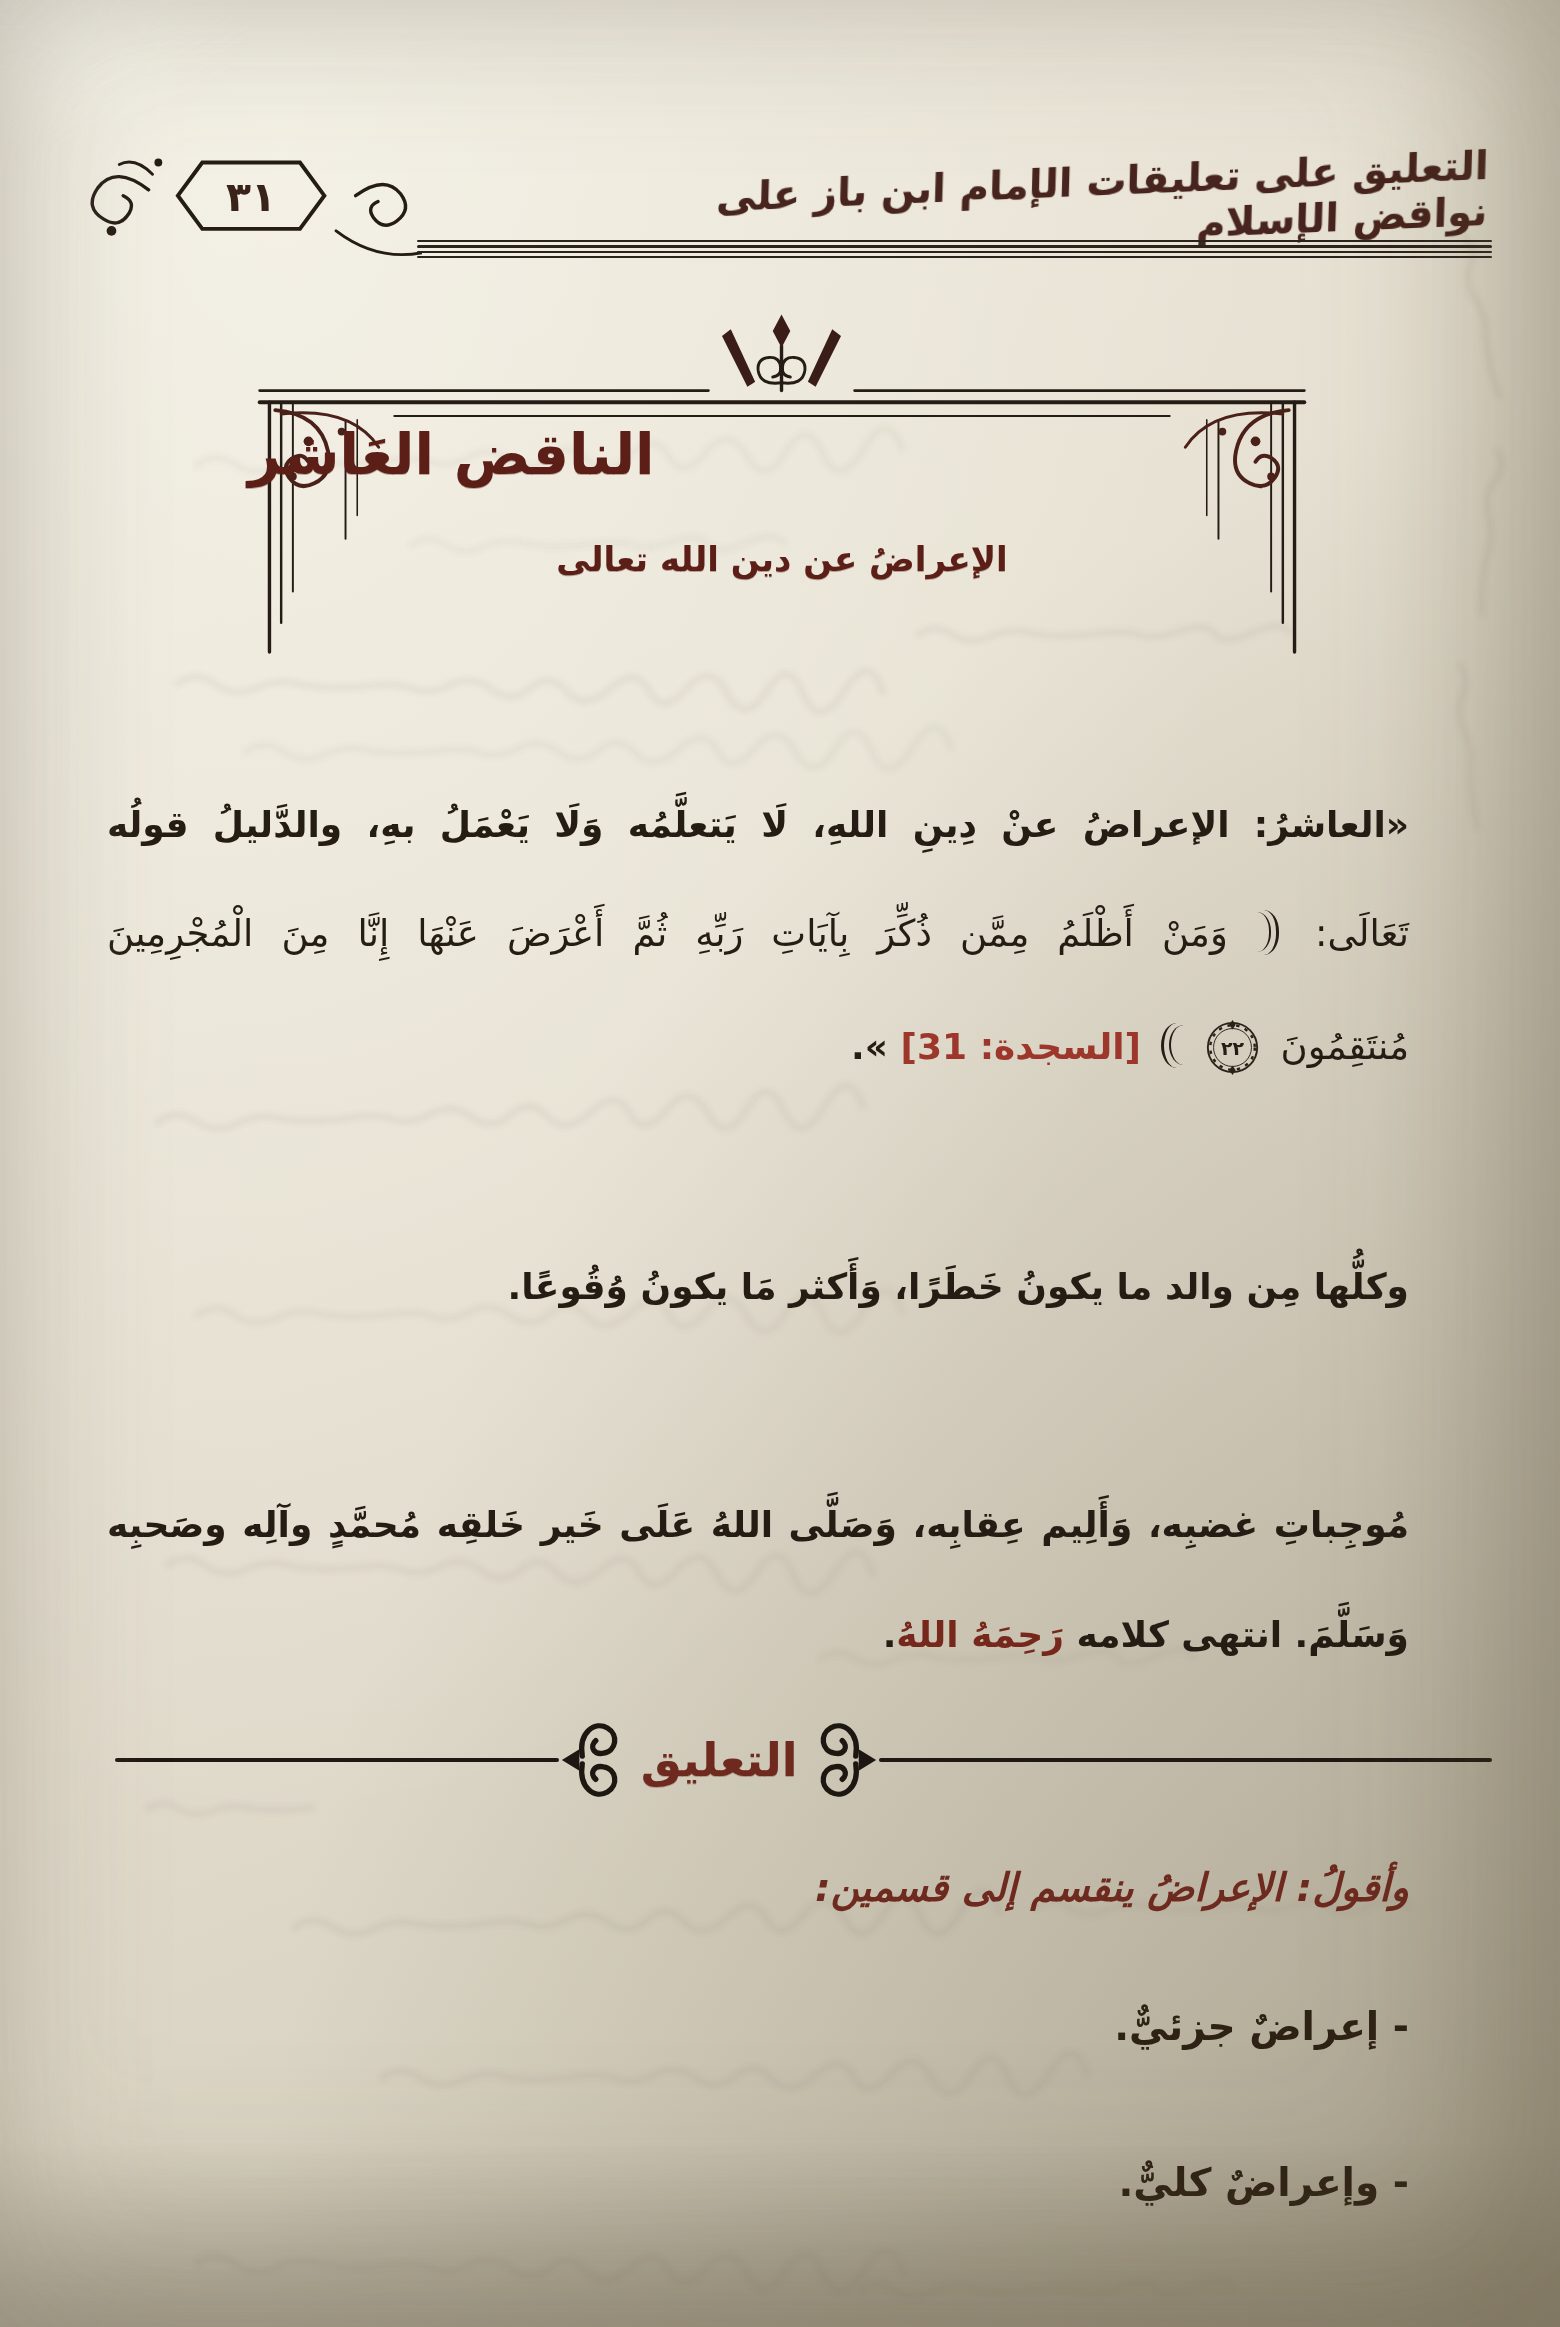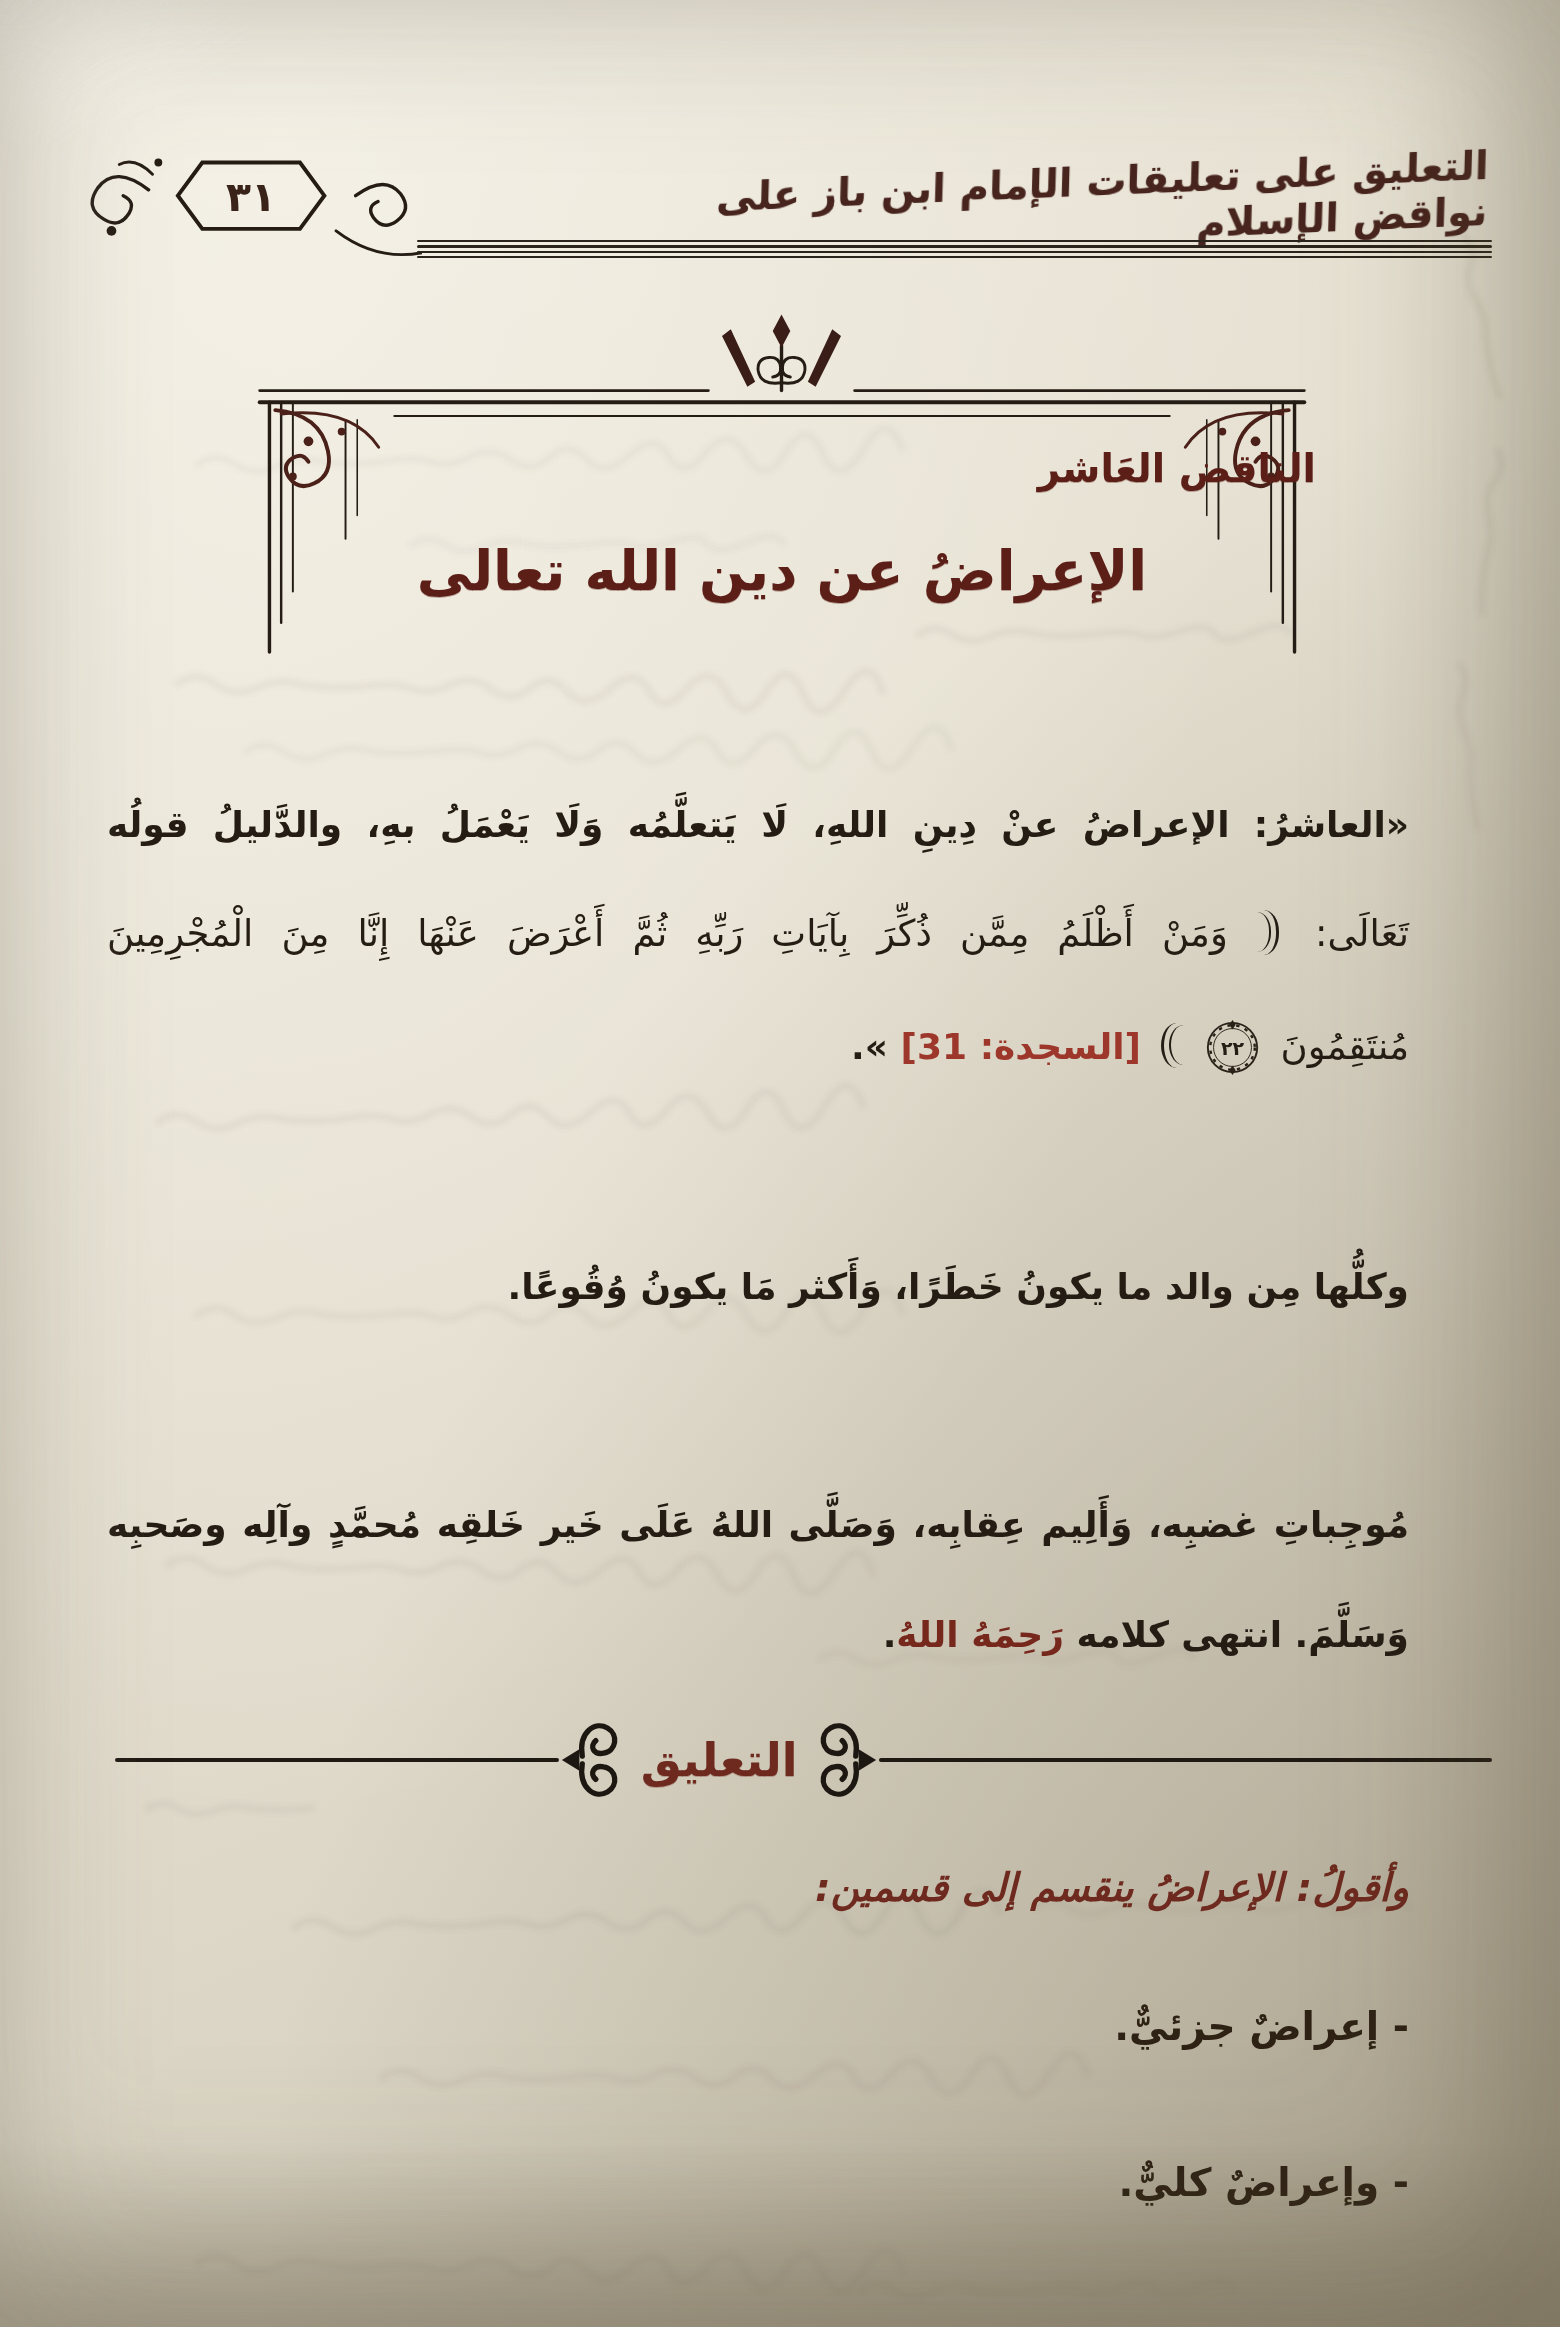--- a/index.html
+++ b/index.html
@@ -25,24 +25,24 @@
     transform-origin:100% 50%;letter-spacing:-1px;text-shadow:0 0 1px rgba(71,36,29,.45);}
   .header-rules{position:absolute;left:417px;right:68px;top:240px;display:flex;
     flex-direction:column;gap:2.9px;}
   .header-rules i{display:block;height:2px;background:#2b241c;border-radius:2px;}
   .header-rules i:nth-child(2){height:2.9px;}
   .pagenum-svg{position:absolute;left:90px;top:135px;}
 
   
   .frame{position:absolute;left:248px;top:293px;width:1068px;height:363px;}
   .frame svg{position:absolute;inset:0;}
-  .frame-t1{position:absolute;top:153px;left:0;width:100%;text-align:right;
-    font-size:39px;font-weight:bold;color:#5c1f18;text-shadow:0 1px 0 rgba(92,31,24,.35);}
+  .frame-t1{position:absolute;top:128px;left:0;width:100%;text-align:left;
+    font-size:57px;font-weight:bold;color:#5c1f18;text-shadow:0 1px 0 rgba(92,31,24,.35);}
   .frame-t2{position:absolute;top:246px;left:0;width:100%;text-align:center;
-    font-size:55px;font-weight:bold;color:#5c1f18;text-shadow:0 1px 0 rgba(92,31,24,.35);}
+    font-size:34px;font-weight:bold;color:#5c1f18;text-shadow:0 1px 0 rgba(92,31,24,.35);}
 
   
   .bline{position:absolute;right:151px;left:107px;height:78px;line-height:78px;
     font-size:36px;font-weight:bold;color:#251d14;white-space:nowrap;text-align:right;}
   .just{text-align:justify;text-align-last:justify;text-justify:inter-word;}
   .verse{font-weight:400;font-size:37px;letter-spacing:0.5px;}
   .indent{padding-right:35px;}
   .ref-red{color:#9e372b;font-weight:bold;}
   .rahima{color:#77281d;font-weight:bold;}
 

